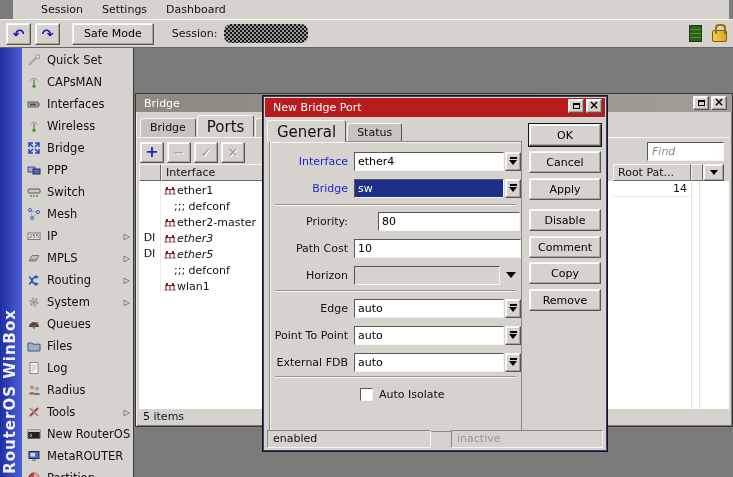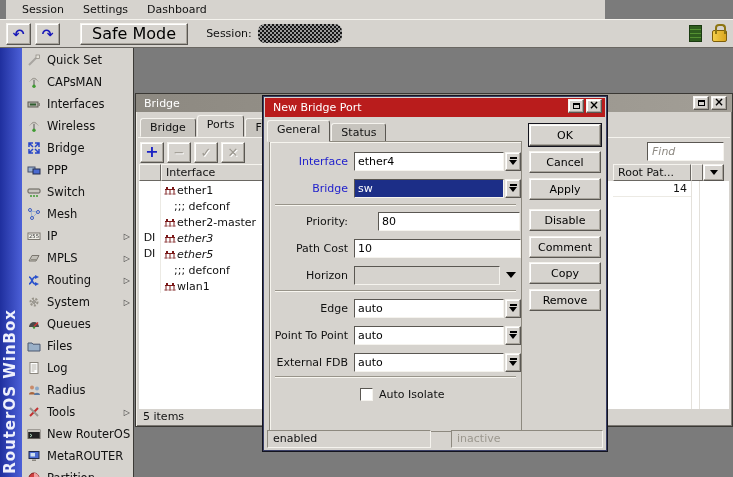--- a/index.html
+++ b/index.html
@@ -5,26 +5,26 @@
   * { margin:0; padding:0; box-sizing:border-box; font-family:"DejaVu Sans","Liberation Sans",sans-serif; }
   html,body { width:733px; height:477px; overflow:hidden; }
   body { background:#7b7b7b; font-size:11px; color:#111; position:relative; }
   .screen { position:absolute; inset:0; }
 
   
   .raised { background:#d6d3ce; border:1px solid; border-color:#f5f3ee #5a5752 #5a5752 #f5f3ee; box-shadow: inset -1px -1px 0 #a8a49c, inset 1px 1px 0 #fff; }
   .sunken { background:#fff; border:1px solid; border-color:#5a5752 #f5f3ee #f5f3ee #5a5752; }
 
   
-  .menubar { position:absolute; left:6px; top:0; width:599px; height:19px; background:#d6d3ce; display:flex; align-items:center; padding-left:8px; }
+  .menubar { position:absolute; left:13px; top:0; width:716px; height:19px; background:#d6d3ce; display:flex; align-items:center; padding-left:20px; }
   .menu-item { padding:2px 11px 3px 8px; cursor:default; }
   .topbar { position:absolute; left:0; top:19px; width:733px; height:29px; background:#d6d3ce; border-top:1px solid #f5f3ee; border-bottom:1px solid #6a6762; display:flex; align-items:center; padding:0 6px; gap:4px; }
   .tbtn { width:25px; height:22px; display:flex; align-items:center; justify-content:center; }
   .arrow-glyph { color:#1717b8; font-weight:bold; font-size:14px; line-height:1; }
-  .safe { height:22px; padding:0 11px; margin-left:16px; font-size:16px; }
+  .safe { height:22px; padding:0 11px; margin-left:8px; font-size:11px; }
   .sess-label { margin-left:14px; }
   .redacted { width:84px; height:19px; margin-left:2px; border-radius:7px;
     background-image:conic-gradient(#161616 90deg,#9a9a9a 90deg 180deg,#161616 180deg 270deg,#9a9a9a 270deg);
     background-size:4px 4px; }
   .spacer { flex:1; }
   .traffic { width:13px; height:17px; border:1px solid #1a3a10;
     background:repeating-linear-gradient(180deg,#2f5e1e 0 3px,#559232 3px 4px); }
   .lock { position:relative; width:15px; height:12px; margin-left:6px; margin-top:5px; background:linear-gradient(90deg,#f4cf4a,#d9a51f); border:1px solid #7e5e08; border-radius:2px; }
   .lock::before { content:""; position:absolute; top:-7px; left:2px; width:7px; height:8px; border:2px solid #8d7512; border-bottom:none; border-radius:4px 4px 0 0; }
 
@@ -44,21 +44,21 @@
   .titlebar.inactive { background:linear-gradient(90deg,#8d8981,#a29e96); }
   .titlebar.active { background:#b91c1c; }
   .wbtn { position:absolute; top:2px; width:16px; height:14px; display:flex; align-items:center; justify-content:center; color:#000; font-size:11px; line-height:1; }
   .maxglyph { width:7px; height:6px; border:1px solid #000; border-top-width:2px; }
   .closeglyph { font-weight:bold; font-size:12px; margin-top:-2px; }
 
   
   #bridge { left:135px; top:93px; width:598px; height:334px; }
   .wtabs { position:absolute; left:2px; top:19px; right:2px; height:25px; display:flex; align-items:flex-end; padding-left:2px; border-bottom:1px solid #f5f3ee; }
   .tab { height:19px; padding:2px 9px 0; background:#c7c4be; border:1px solid; border-color:#f5f3ee #5a5752 #c7c4be #f5f3ee; border-radius:3px 3px 0 0; margin-right:1px; }
-  .tab.active { background:#d6d3ce; height:22px; border-bottom-color:#d6d3ce; font-size:11px; position:relative; z-index:2; }
+  .tab.active { background:#d6d3ce; height:22px; border-bottom-color:#d6d3ce; font-size:15px; position:relative; z-index:2; }
   .wtoolbar { position:absolute; left:4px; top:46px; right:4px; height:24px; display:flex; gap:3px; align-items:center; }
   .itbtn { width:24px; height:21px; display:flex; align-items:center; justify-content:center; font-size:13px; }
   .itbtn .plus { color:#1a22c4; font-weight:bold; font-size:16px; margin-top:-2px; }
   .itbtn .dis { color:#9c9890; text-shadow:1px 1px 0 #fff; }
   .thead { position:absolute; left:3px; top:70px; right:3px; height:17px; display:flex; }
   .hcell { background:#d6d3ce; border:1px solid; border-color:#f5f3ee #6a6762 #6a6762 #f5f3ee; padding:1px 4px; display:flex; align-items:center; }
   .hflag { width:22px; }
   .hname { width:210px; justify-content:space-between; }
   .sortglyph { color:#a29e96; font-size:9px; }
   .tbody { position:absolute; left:3px; top:87px; right:3px; bottom:17px; background:#fff; overflow:hidden; }

